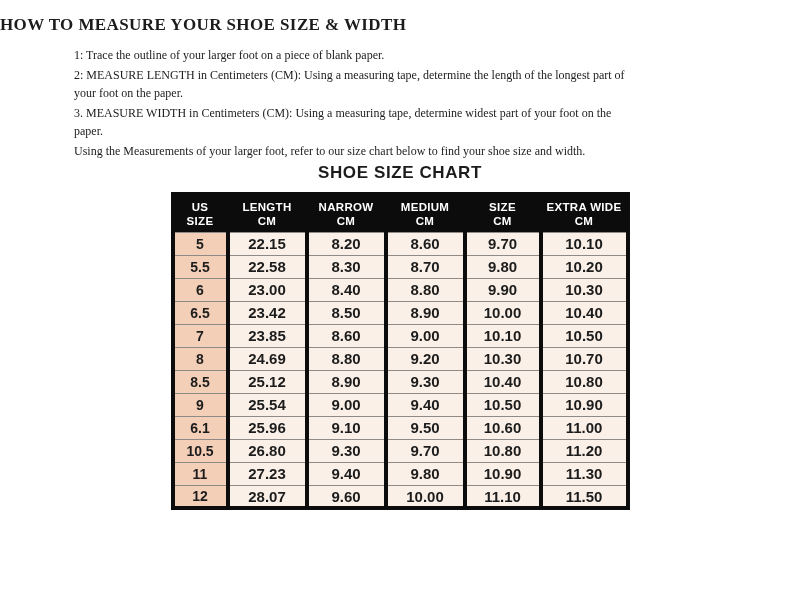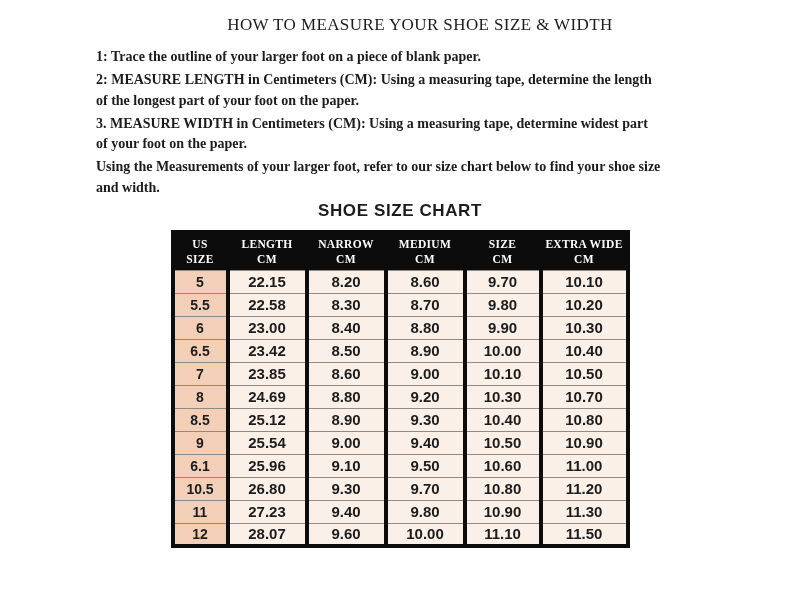--- a/index.html
+++ b/index.html
@@ -20,34 +20,31 @@
   }
   body {
     font-family: "Liberation Serif", serif;
     color: var(--text-color);
   }
   .doc {
     width: 800px; height: 600px;
     padding-top: 15px;
   }
   .doc-title {
-    text-align: center;
     font-family: "Liberation Serif", serif;
-    font-weight: normal;
+    font-weight: bold;
     font-size: 17px;
     letter-spacing: 0.4px;
     margin-bottom: 12px;
-    padding-left: 40px;
   }
   .instructions {
-    margin-left: 96px;
+    margin-left: 74px;
     width: 565px;
-    font-size: 14px;
+    font-size: 12px;
     line-height: 1.45;
-    font-weight: bold;
   }
   .instruction-line { margin-bottom: 3px; }
   .chart-title {
     text-align: center;
     font-family: "Liberation Sans", sans-serif;
     font-weight: bold;
     font-size: 17px;
     letter-spacing: 0.6px;
     margin-top: 0;
     margin-bottom: 9px;
@@ -65,21 +62,20 @@
     color: var(--header-text);
     font-size: 11.5px;
     font-weight: bold;
     letter-spacing: 0.3px;
     line-height: 1.25;
     white-space: pre-line;
     text-align: center;
     vertical-align: middle;
     height: 38px;
     padding: 2px 0;
-    font-family: Liberation Serif, serif;
   }
   .size-table td {
     background: var(--cell-bg);
     font-size: 15px;
     font-weight: bold;
     text-align: center;
     vertical-align: middle;
     height: 23px;
     padding: 1px 0;
     border-top: 1px solid var(--row-divider);

